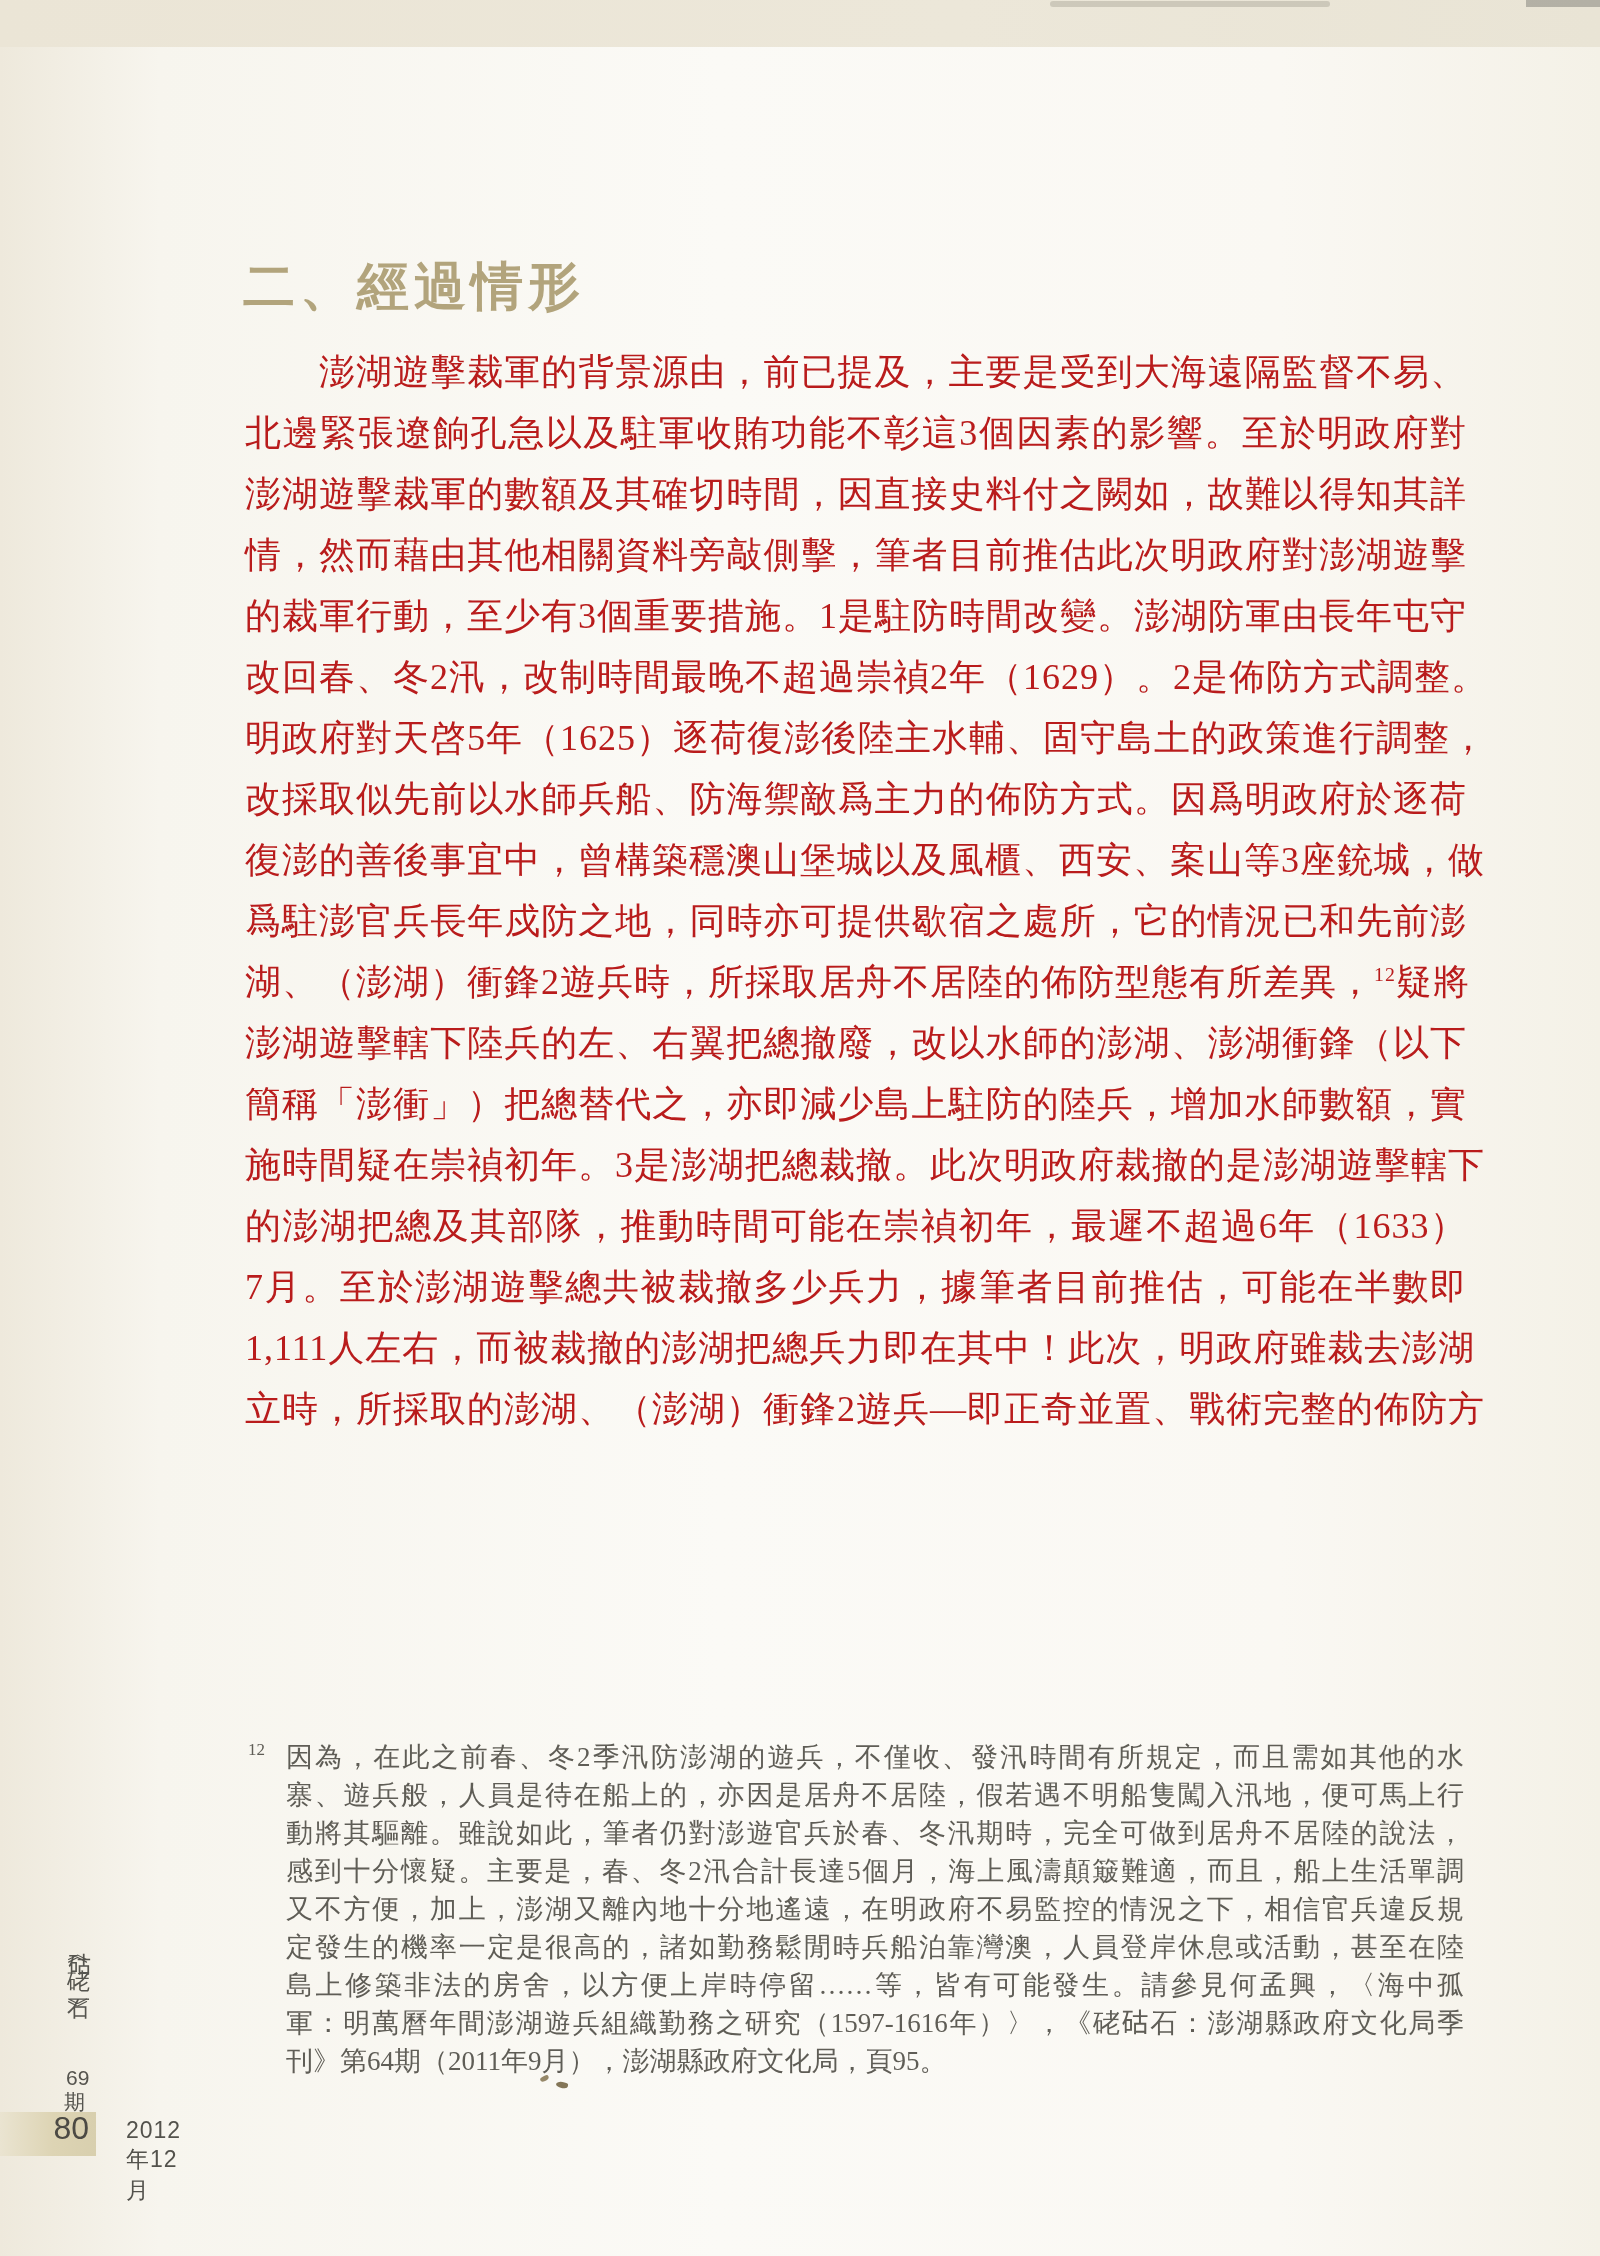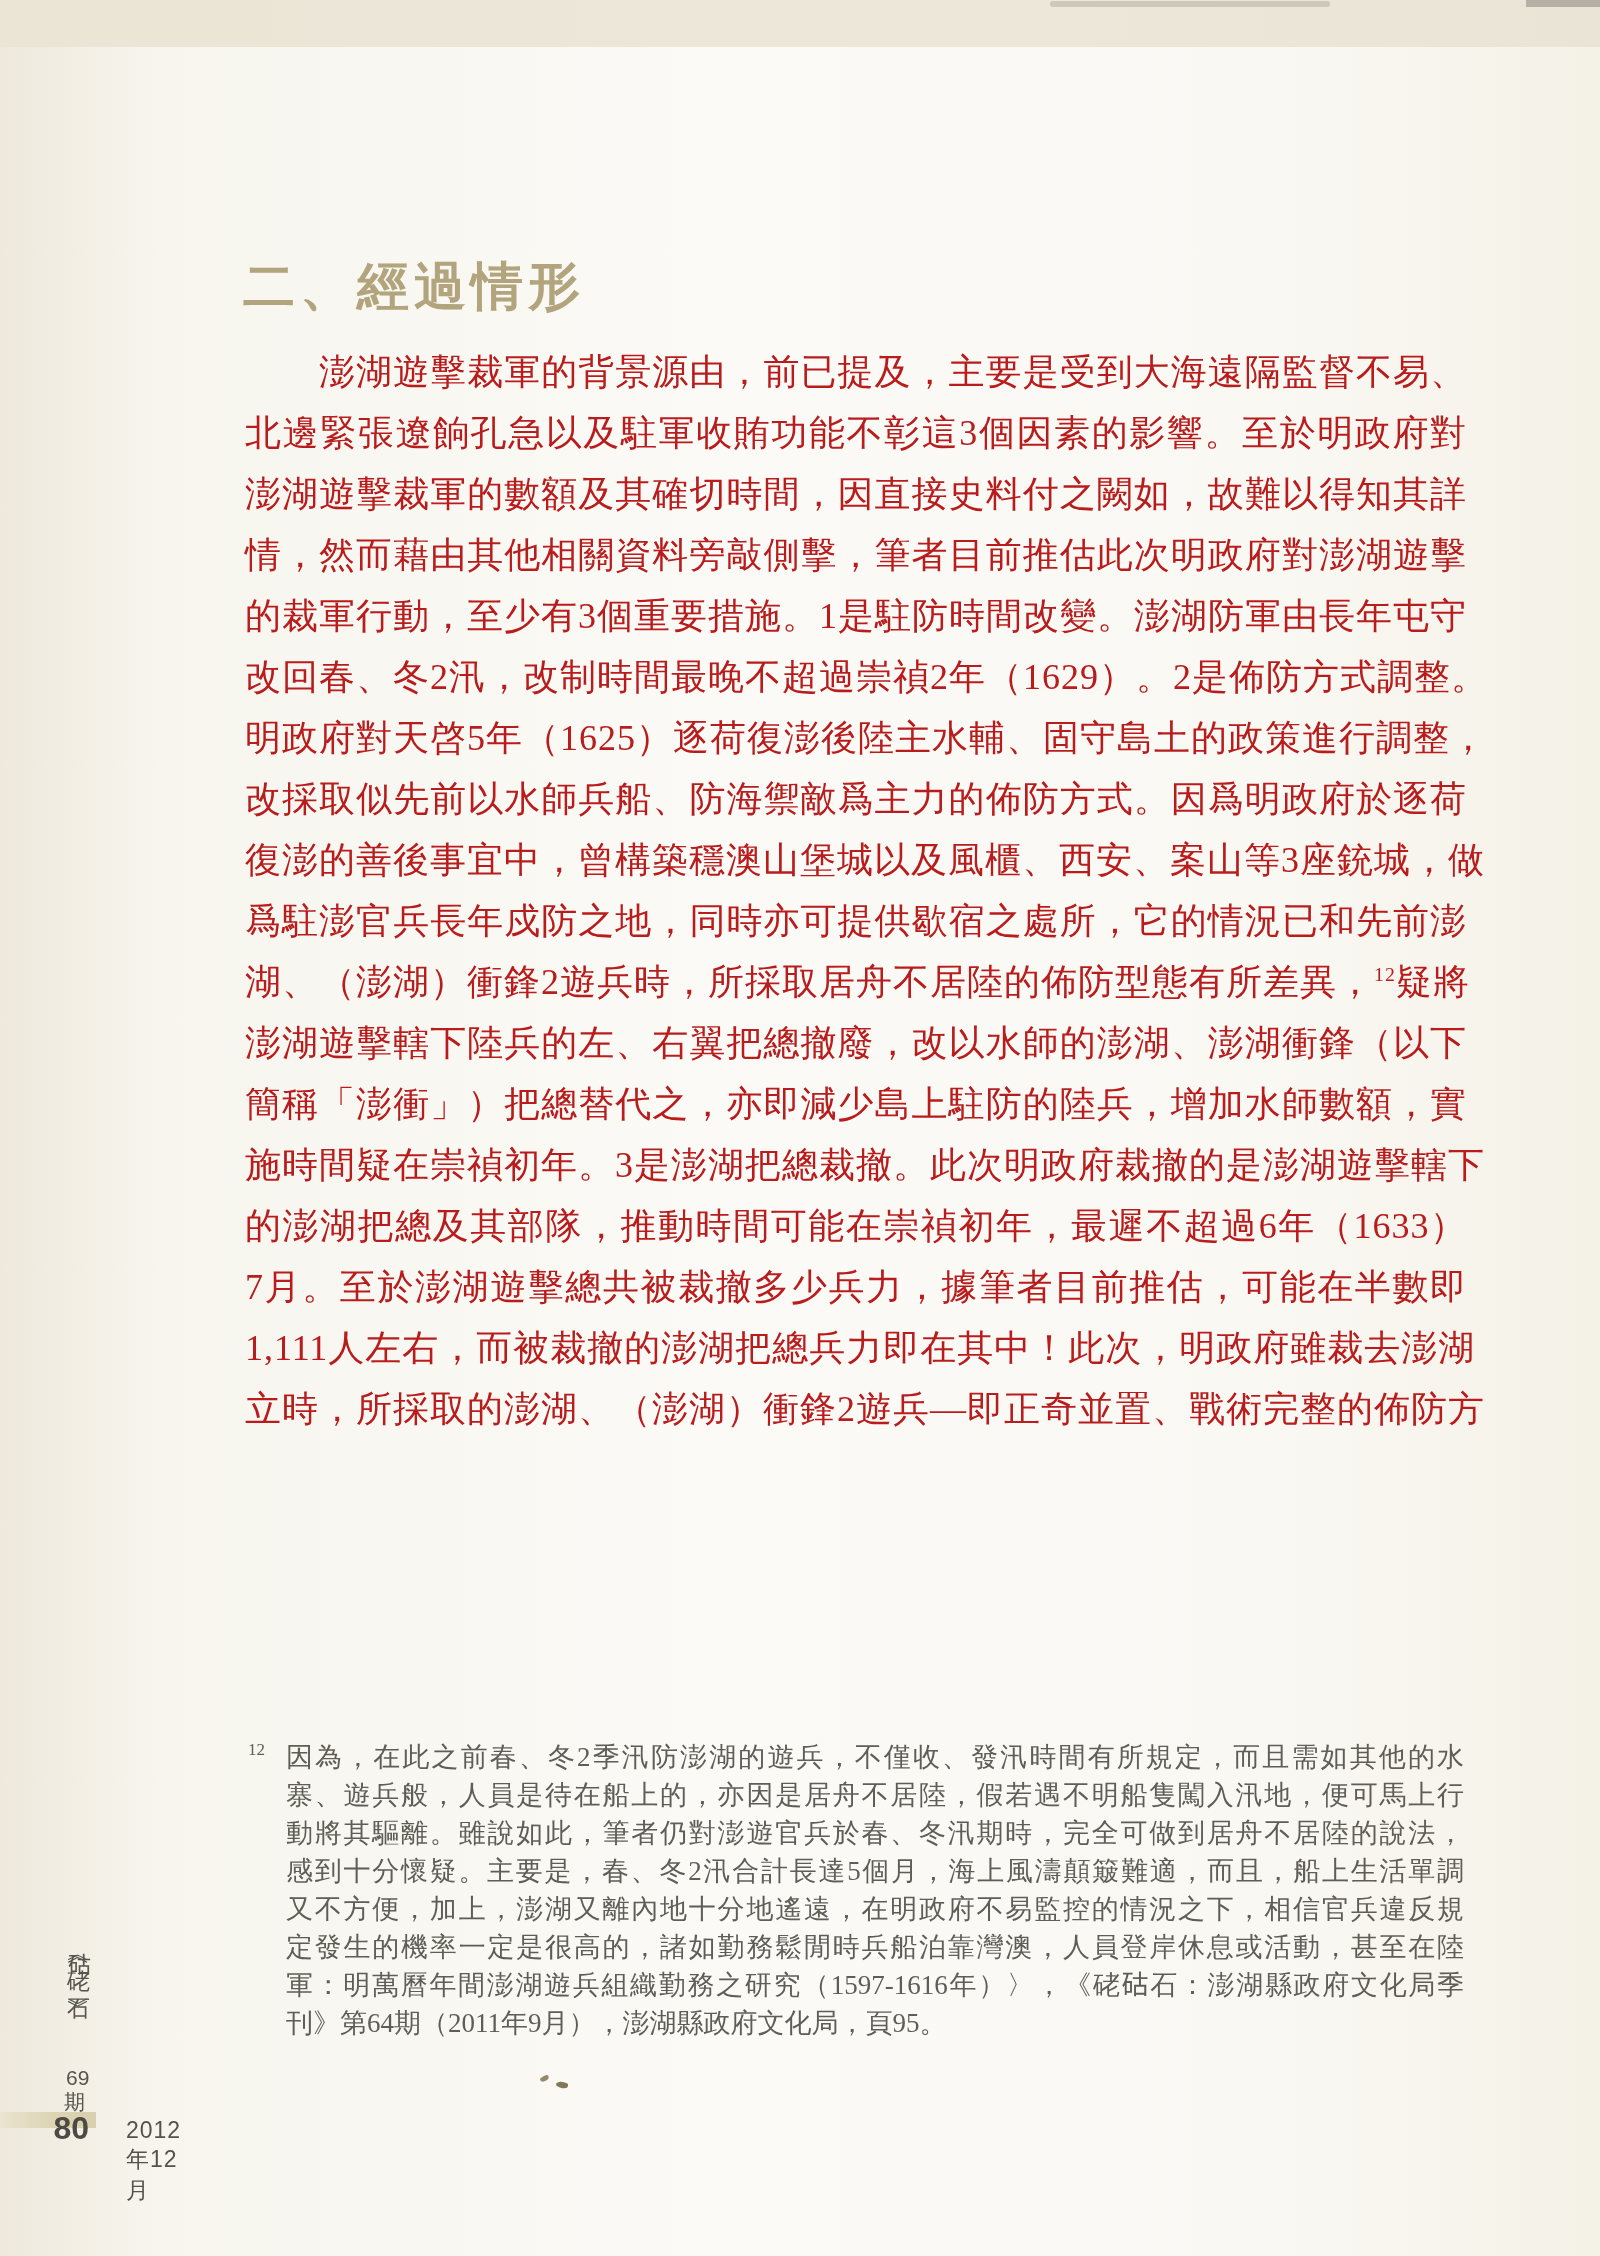--- a/index.html
+++ b/index.html
@@ -55,23 +55,22 @@
   }
   .journal-vertical{
     position:absolute;left:64px;top:0;
     writing-mode:vertical-rl;text-orientation:mixed;
     font-size:23px;letter-spacing:3px;line-height:30px;
   }
   .issue-num{position:absolute;left:66px;top:118px;font-size:21px;}
   .issue-unit{position:absolute;left:64px;top:140px;font-size:21px;}
   .pageno-row{position:absolute;left:0;top:164px;height:32px;}
   .pageno-box{
-    position:absolute;left:0;top:0;width:96px;height:16px;
+    position:absolute;left:0;top:0;width:96px;height:44px;
     background:linear-gradient(90deg,#eae4d1 0%,#ddd4b4 55%,#d8cfae 100%);
-    font-weight:bold;
   }
   .pageno{
     position:absolute;right:7px;top:-2px;font-size:32px;color:#4c4a44;
   }
   .page-date{
     position:absolute;left:106px;top:5px;font-size:23px;color:#53524c;letter-spacing:1px;margin-left:20px;
   }
 </style>
 </head>
 <body>
@@ -107,20 +106,21 @@
 
 <div class="footnote">
   <span class="footnote-marker">12</span>
   <div class="footnote-lines">
       <div class="footnote-line">因為，在此之前春、冬2季汛防澎湖的遊兵，不僅收、發汛時間有所規定，而且需如其他的水</div>
       <div class="footnote-line">寨、遊兵般，人員是待在船上的，亦因是居舟不居陸，假若遇不明船隻闖入汛地，便可馬上行</div>
       <div class="footnote-line">動將其驅離。雖說如此，筆者仍對澎遊官兵於春、冬汛期時，完全可做到居舟不居陸的說法，</div>
       <div class="footnote-line">感到十分懷疑。主要是，春、冬2汛合計長達5個月，海上風濤顛簸難適，而且，船上生活單調</div>
       <div class="footnote-line">又不方便，加上，澎湖又離內地十分地遙遠，在明政府不易監控的情況之下，相信官兵違反規</div>
       <div class="footnote-line">定發生的機率一定是很高的，諸如勤務鬆閒時兵船泊靠灣澳，人員登岸休息或活動，甚至在陸</div>
+      <div class="footnote-line">島上修築非法的房舍，以方便上岸時停留……等，皆有可能發生。請參見何孟興，〈海中孤</div>
       <div class="footnote-line">軍：明萬曆年間澎湖遊兵組織勤務之研究（1597-1616年）〉，《硓𥑮石：澎湖縣政府文化局季</div>
       <div class="footnote-line last">刊》第64期（2011年9月），澎湖縣政府文化局，頁95。</div>
     </div>
 </div>
 
 <div class="sidebar">
   <div class="journal-vertical">《硓𥑮石》</div>
   <div class="issue-num">69</div>
   <div class="issue-unit">期</div>
   <div class="pageno-row">

